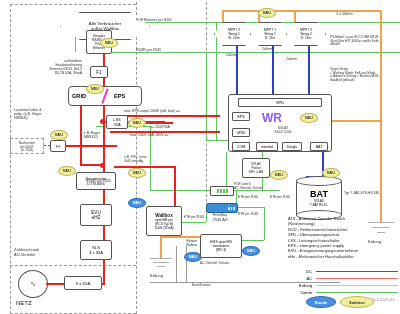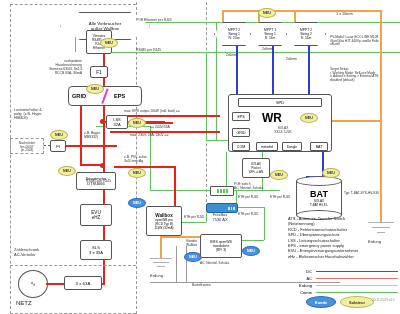--- a/index.html
+++ b/index.html
@@ -229,21 +229,21 @@
 offiziell</div>
   <div class="txt" style="left:330px;top:68px;width:68px;font-size:3.2px;">Target Setup:
 i. Working Mode: Self-use Mode
 ii. Advance Setting &gt; External ATS:
 disabled (default)</div>
 
   <div class="box" style="left:228px;top:94px;width:104px;height:58px;border-radius:3px;"></div>
   <div class="swport" style="left:238px;top:98px;width:84px;height:9px;font-size:4px;">
     <span>SPD</span>
   </div>
-  <div class="txt" style="left:262px;top:112px;font-size:12px;font-weight:bold;color:#000000;">WR</div>
+  <div class="txt" style="left:262px;top:112px;font-size:12px;font-weight:bold;color:#8b5cf6;">WR</div>
   <div class="txt" style="left:258px;top:127px;width:50px;font-size:3.2px;text-align:center;">SOLAX
 X3-ULT-20K</div>
   <div class="neu" style="left:300px;top:113px;width:16px;height:8px;font-size:3.6px;">NEU</div>
 
   <div class="swport" style="left:232px;top:112px;width:18px;height:9px;font-size:3.6px;">
     <span>EPS</span>
   </div>
   <div class="swport" style="left:232px;top:128px;width:18px;height:9px;font-size:3.6px;">
     <span>GRID</span>
   </div>

